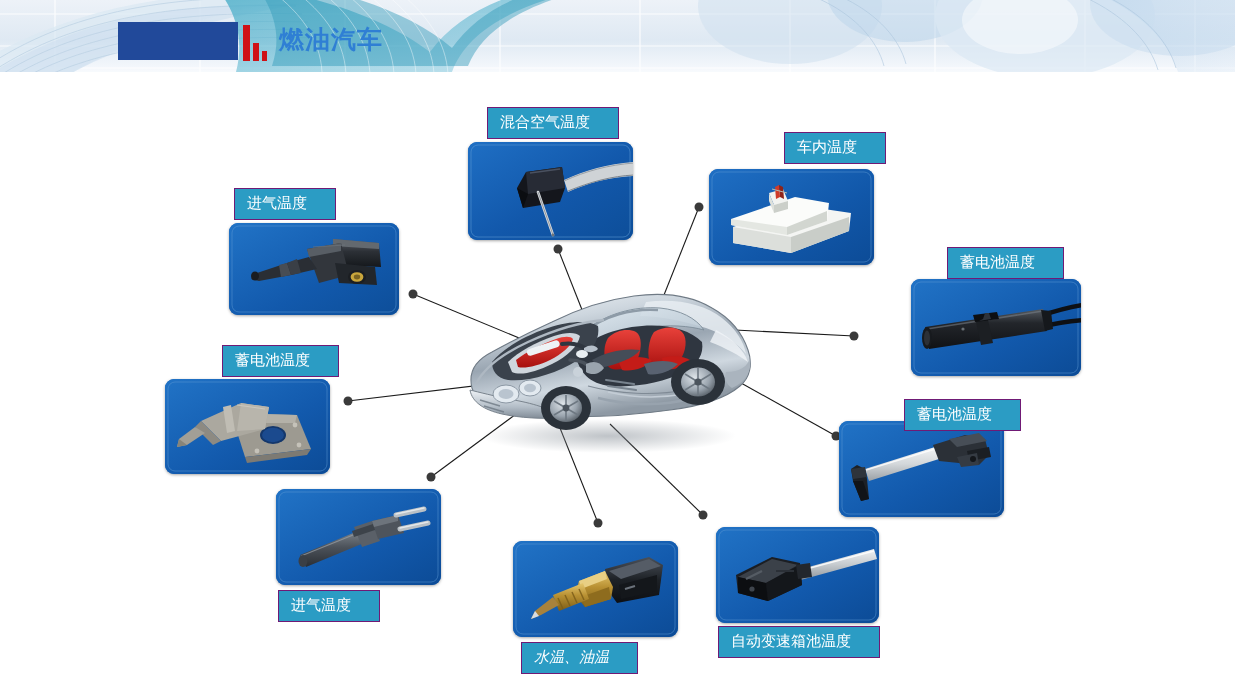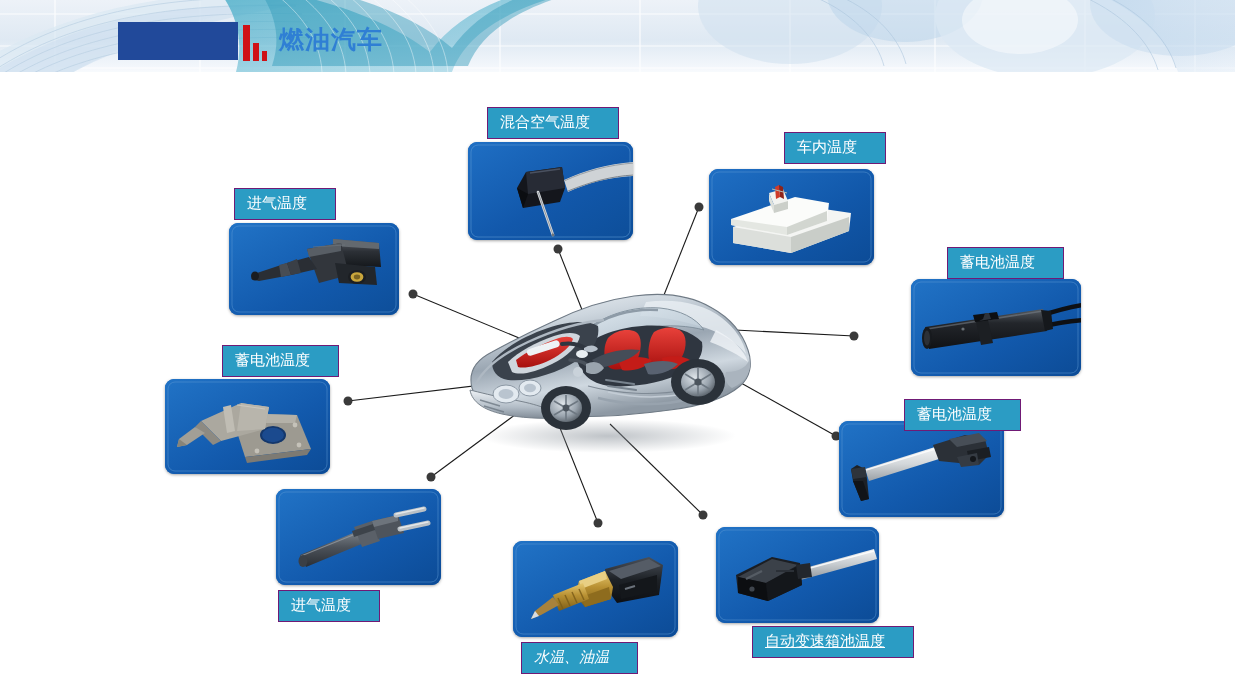--- a/index.html
+++ b/index.html
@@ -602,15 +602,15 @@
   <div class="label" style="left:947px;top:247px;">蓄电池温度</div>
 
   <div class="label" style="left:222px;top:345px;">蓄电池温度</div>
 
   <div class="label" style="left:904px;top:389px;margin-top:10px;">蓄电池温度</div>
 
   <div class="label" style="left:278px;top:590px;">进气温度</div>
 
   <div class="label" style="left:521px;top:642px;font-style:italic;">水温、油温</div>
 
-  <div class="label" style="left:752px;top:626px;text-decoration:underline;">自动变速箱池温度</div>
+  <div class="label" style="left:718px;top:626px;">自动变速箱池温度</div>
 
 </div>
 
 </body></html>

